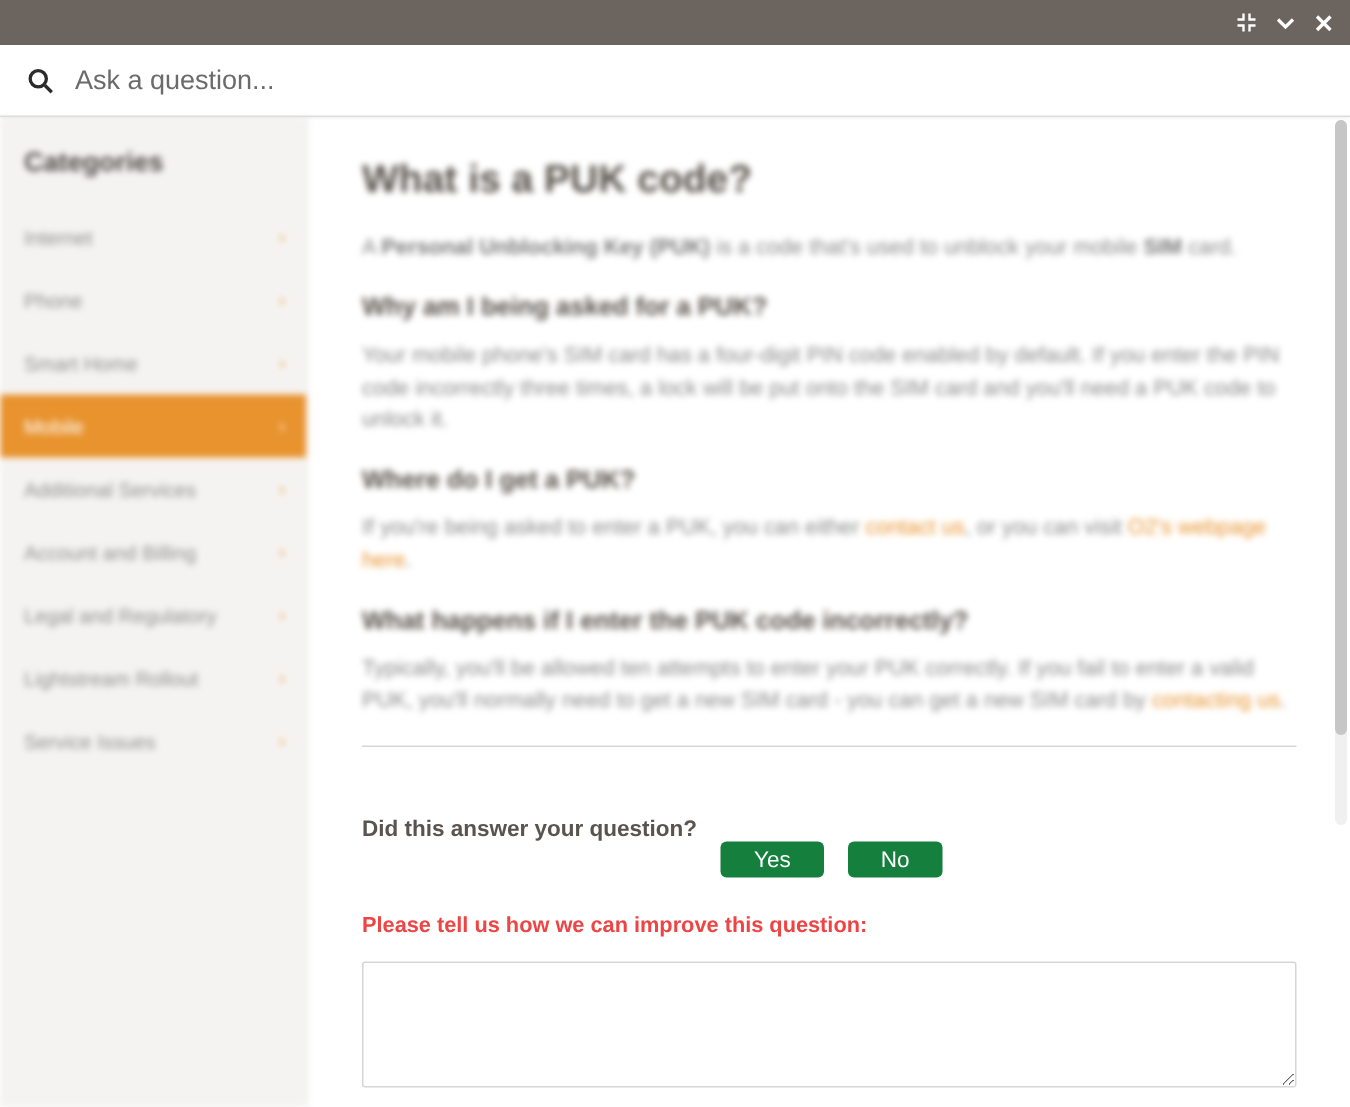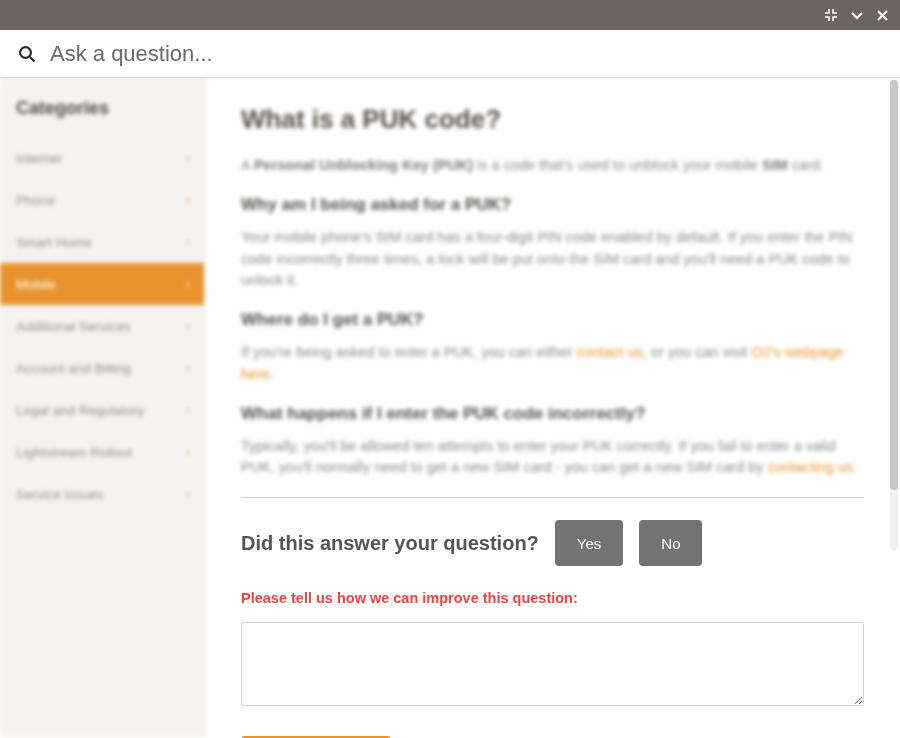--- a/index.html
+++ b/index.html
@@ -39,21 +39,21 @@
     }
     .search-row .srch-icon {
       color: #2b2b2b;
       margin-right: 14px;
       display: inline-flex;
     }
     .search-input {
       flex: 1;
       border: none;
       outline: none;
-      font-size: 22px;
+      font-size: 18px;
       font-weight: 400;
       color: #14532d;
     }
     .search-input::placeholder {
       color: #6b6b6b;
       font-weight: 500;
     }
     .body-area {
       display: flex;
       height: calc(100% - 78px);
@@ -127,34 +127,35 @@
       border-top: 1px solid #d6d6d6;
       margin: 18px 0 22px 0;
     }
     .feedback-row {
       display: flex;
       align-items: center;
       gap: 16px;
       margin-bottom: 24px;
     }
     .feedback-q {
-      font-size: 20px;
+      font-size: 15px;
       font-weight: 600;
       color: #595450;
     }
     .btn {
-      background: #737373;
+      background: #15803d;
       color: #fff;
       border: none;
       border-radius: 4px;
-      height: 46px;
+      height: 24px;
       padding: 0 22px;
       font-size: 15px;
       font-weight: 500;
       cursor: pointer;
+      margin-top: 41px;
     }
     .improve-label {
       font-size: 14.5px;
       font-weight: 600;
       color: #ef4444;
       display: block;
       margin-bottom: 16px;
     }
     .fb-textarea {
       width: 100%;

